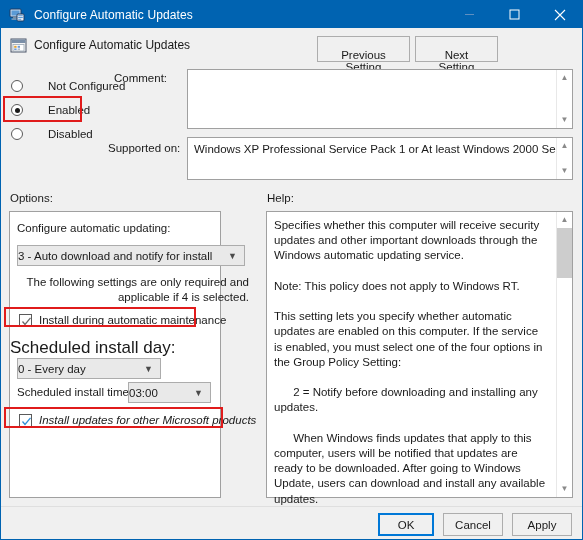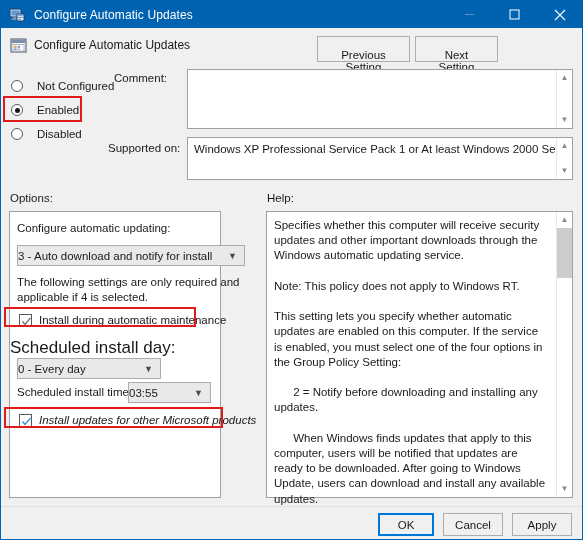--- a/index.html
+++ b/index.html
@@ -117,21 +117,21 @@
   }
   .radio-mark.on::after {
     content: "";
     position: absolute;
     left: 2.5px; top: 2.5px;
     width: 5px; height: 5px;
     border-radius: 50%;
     background: #1a1a1a;
   }
   .radio-label {
-    margin-left: 14px;
+    margin-left: 25px;
     font-size: 11.5px;
     white-space: nowrap;
   }
   #radio-not-configured { top: 77px; }
   #radio-enabled        { top: 101px; }
   #radio-disabled       { top: 125px; }
 
   #label-comment {
     position: absolute;
     left: 113px; top: 71px;
@@ -211,20 +211,21 @@
 
   
   #options-panel {
     position: absolute;
     left: 8px; top: 210px;
     width: 212px;
     height: 287px;
     background: #ffffff;
     border: 1px solid #a0a0a0;
     box-sizing: border-box;
+    text-align: right;
   }
   #opt-label-configure {
     position: absolute;
     left: 7px; top: 10px;
     font-size: 11.5px;
   }
   .combo {
     position: absolute;
     background: #e9e9e9;
     border: 1px solid #acacac;
@@ -478,21 +479,21 @@
     </div>
 
     <div id="opt-label-day">Scheduled install day:</div>
     <div class="combo" id="combo-day">
       <span class="combo-text">0 - Every day</span>
       <span class="combo-arrow">▼</span>
     </div>
 
     <div id="opt-label-time">Scheduled install time:</div>
     <div class="combo" id="combo-time">
-      <span class="combo-text">03:55</span>
+      <span class="combo-text">03:00</span>
       <span class="combo-arrow">▼</span>
     </div>
 
     <div class="checkbox-row" id="cb-other-products">
       <span class="cb-mark">
         <svg width="11" height="11" viewBox="0 0 11 11">
           <path d="M1.5 5.5 L4 8.5 L9.5 1.8" stroke="#2f8fd8" stroke-width="1.3" fill="none"></path>
         </svg>
       </span>
       <span class="cb-label">Install updates for other Microsoft products</span>

